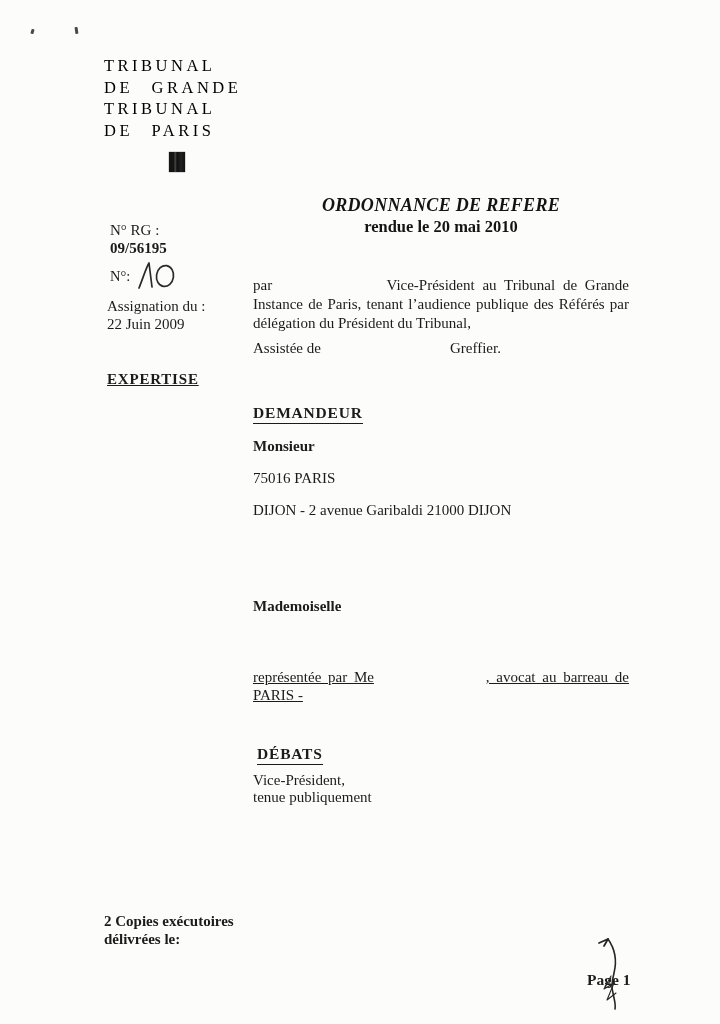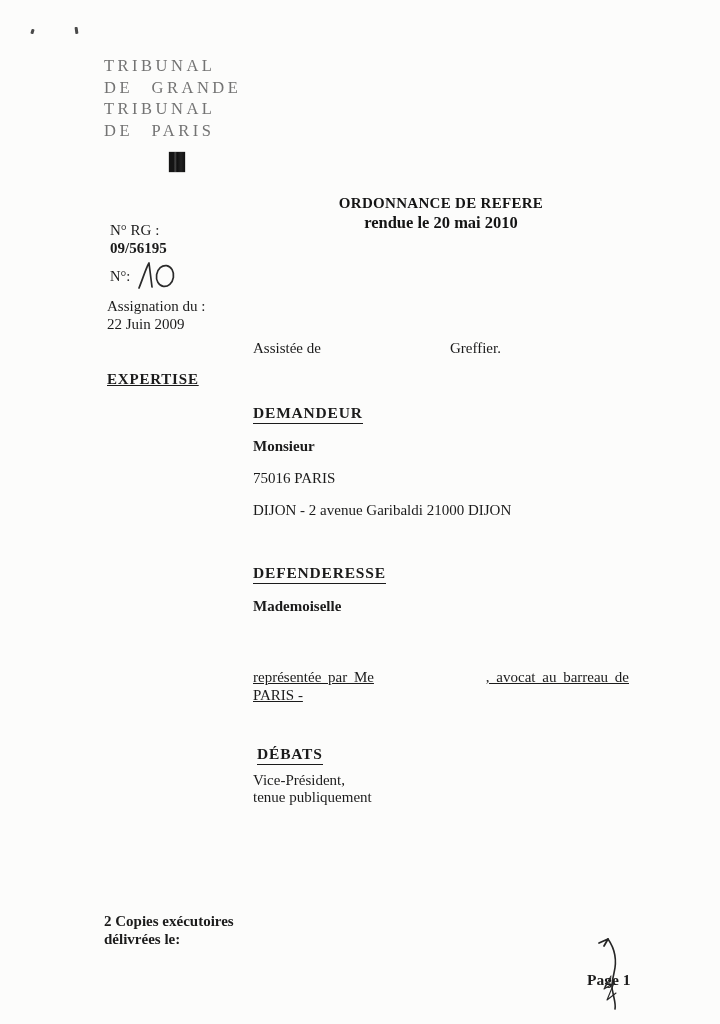--- a/index.html
+++ b/index.html
@@ -14,30 +14,30 @@
   }
   .abs{position:absolute;}
 
   
   .speck{position:absolute;background:#4a4a4a;border-radius:1px;}
   .speck1{left:31px;top:29px;width:3px;height:5px;transform:rotate(18deg);}
   .speck2{left:75px;top:27px;width:2.5px;height:7px;transform:rotate(-8deg);}
 
   
   .court{left:104px;top:55px;font-size:16.5px;line-height:21.5px;
-         letter-spacing:3.5px;word-spacing:11px;font-weight:400;color:#737373;}
+         letter-spacing:3.5px;word-spacing:11px;font-weight:400;color:#000000;}
 
   
   .stamp{left:169px;top:152px;width:16px;height:20px;
          background:linear-gradient(90deg,#141414 0,#141414 5px,#4d4d4d 6px,#0f0f0f 8px,#222 12px,#101010 16px);
          box-shadow:0 0 1px #333;}
 
   
   .title{left:252px;top:195px;width:378px;text-align:center;font-weight:bold;color:#141414;}
-  .title-l1{font-size:15px;letter-spacing:.3px;}
+  .title-l1{font-size:18px;letter-spacing:.3px;font-style:italic;}
   .title-l2{font-size:16.5px;margin-top:1px;}
 
   
   .rg-label{left:110px;top:222px;font-size:15px;}
   .rg-value{left:110px;top:240px;font-size:15px;font-weight:bold;}
   .num-label{left:110px;top:268px;font-size:14.5px;}
   .hand-num{left:134px;top:259px;}
   .assignation{left:107px;top:298px;font-size:15px;line-height:17.5px;}
   .expertise{left:107px;top:371px;font-size:15px;font-weight:bold;letter-spacing:.8px;text-decoration:underline;}
 
@@ -98,38 +98,43 @@
   <svg class="abs hand-num" width="44" height="34" viewBox="0 0 44 34">
     <path d="M5 29 C9 19 12 9 15 4 L18 28" fill="none" stroke="#2a2a2a" stroke-width="1.7" stroke-linecap="round" stroke-linejoin="round"></path>
     <ellipse cx="31" cy="17" rx="8.5" ry="10.5" transform="rotate(9 31 17)" fill="none" stroke="#2a2a2a" stroke-width="1.7"></ellipse>
   </svg>
   <div class="abs assignation">
     <div>Assignation du :</div>
     <div>22 Juin 2009</div>
   </div>
   <div class="abs expertise">EXPERTISE</div>
 
+  <div class="abs col preamble">
+    <div class="line-flex">
+      <span>par</span>
+      <span class="ws">Vice-Président au Tribunal de Grande</span>
+    </div>
+    <div class="just">Instance de Paris, tenant l’audience publique des Référés par</div>
+    <div>délégation du Président du Tribunal,</div>
+  </div>
 
   <div class="abs col assist">
     <span>Assistée de</span>
     <span class="right">Greffier.</span>
   </div>
 
   <div class="abs col heading h-demandeur">
     <span>DEMANDEUR</span>
   </div>
   <div class="abs col civ monsieur">Monsieur</div>
   <div class="abs col address">75016 PARIS</div>
   <div class="abs col rep1">
     <div>DIJON - 2 avenue Garibaldi 21000 DIJON</div>
   </div>
 
-  <div class="abs col heading h-defenderesse">
-    <span>DEFENDERESSE</span>
-  </div>
   <div class="abs col civ mademoiselle">Mademoiselle</div>
   <div class="abs col rep2">
     <div class="line-flex">
       <span class="ws2">représentée par Me</span>
       <span class="ws2">, avocat au barreau de</span>
     </div>
     <div>PARIS -</div>
   </div>
 
   <div class="abs col heading h-debats">

